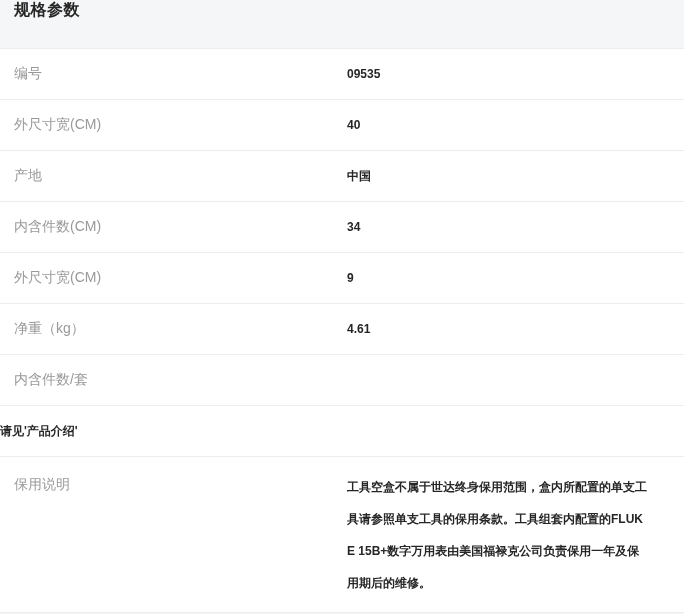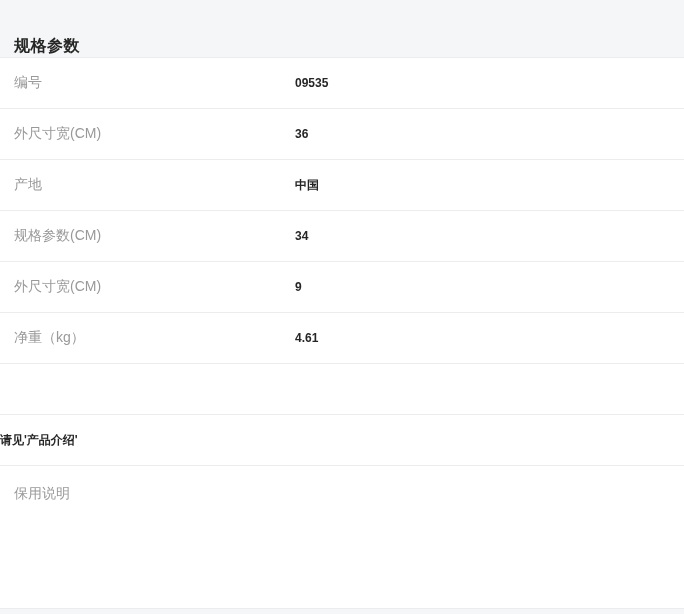--- a/index.html
+++ b/index.html
@@ -8,23 +8,23 @@
   }
   body {
     width: 684px;
     height: 614px;
     background: #f5f6f7;
     font-family: "Liberation Sans", sans-serif;
     overflow: hidden;
   }
   .section-header {
     box-sizing: border-box;
-    height: 58px;
+    height: 49px;
     display: flex;
-    align-items: flex-end;
+    align-items: flex-start;
     padding-left: 14px;
     border-bottom: 1px solid #ececec;
     background: #f5f6f7;
   }
   .section-header .title {
     font-size: 16px;
     font-weight: bold;
     color: #262626;
     letter-spacing: 0.5px;
   }
@@ -39,21 +39,21 @@
     border-bottom: 1px solid #ececec;
     background: #ffffff;
   }
   .spec-row.multiline {
     align-items: flex-start;
     padding: 14px 0 13px 0;
     min-height: 143px;
   }
   .spec-label {
     box-sizing: border-box;
-    width: 295px;
+    width: 347px;
     padding-left: 14px;
     font-size: 14px;
     font-weight: normal;
     color: #999999;
     flex-shrink: 0;
   }
   .spec-row.multiline .spec-label {
     padding-top: 5px;
   }
   .spec-value {
@@ -80,47 +80,49 @@
 
 <div class="spec-card">
 
   <div class="spec-row">
     <div class="spec-label">编号</div>
     <div class="spec-value">09535</div>
   </div>
 
   <div class="spec-row">
     <div class="spec-label">外尺寸宽(CM)</div>
-    <div class="spec-value">36</div>
+    <div class="spec-value">40</div>
   </div>
 
   <div class="spec-row">
     <div class="spec-label">产地</div>
     <div class="spec-value">中国</div>
   </div>
 
   <div class="spec-row">
-    <div class="spec-label">规格参数(CM)</div>
+    <div class="spec-label">内含件数(CM)</div>
     <div class="spec-value">34</div>
   </div>
 
   <div class="spec-row">
     <div class="spec-label">外尺寸宽(CM)</div>
     <div class="spec-value">9</div>
   </div>
 
   <div class="spec-row">
     <div class="spec-label">净重（kg）</div>
     <div class="spec-value">4.61</div>
   </div>
 
   <div class="spec-row">
+    <div class="spec-label">内含件数/套</div>
   </div>
 
   <div class="spec-row">
     <div class="spec-value">请见'产品介绍'</div>
   </div>
 
   <div class="spec-row multiline">
     <div class="spec-label">保用说明</div>
+    <div class="spec-value">工具空盒不属于世达终身保用范围，盒内所配置的单支工具请参照单支工具的保用条款。工具组套内配置的FLUKE 15B+数字万用表由美国福禄克公司负责保用一年及保用期后的维修。</div>
   </div>
 
 </div>
 
 </body></html>

